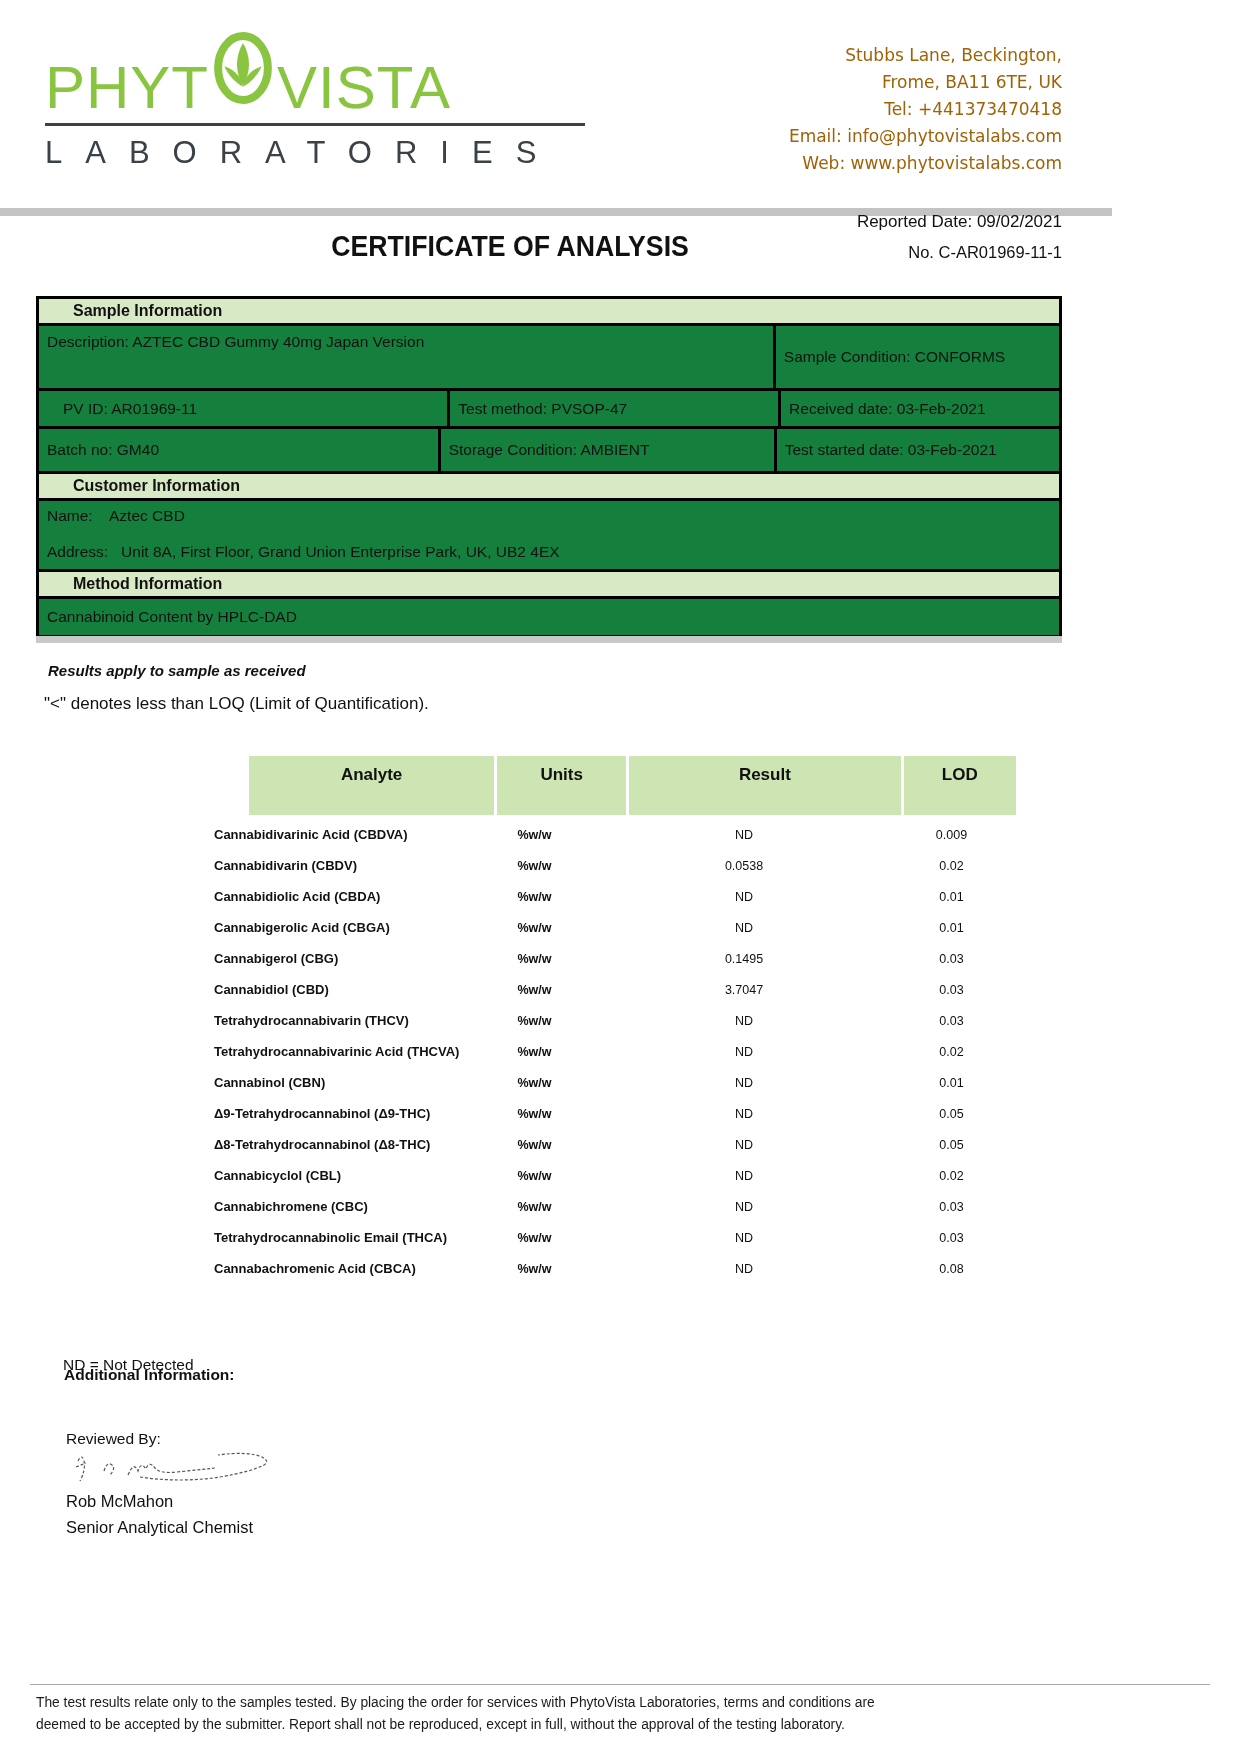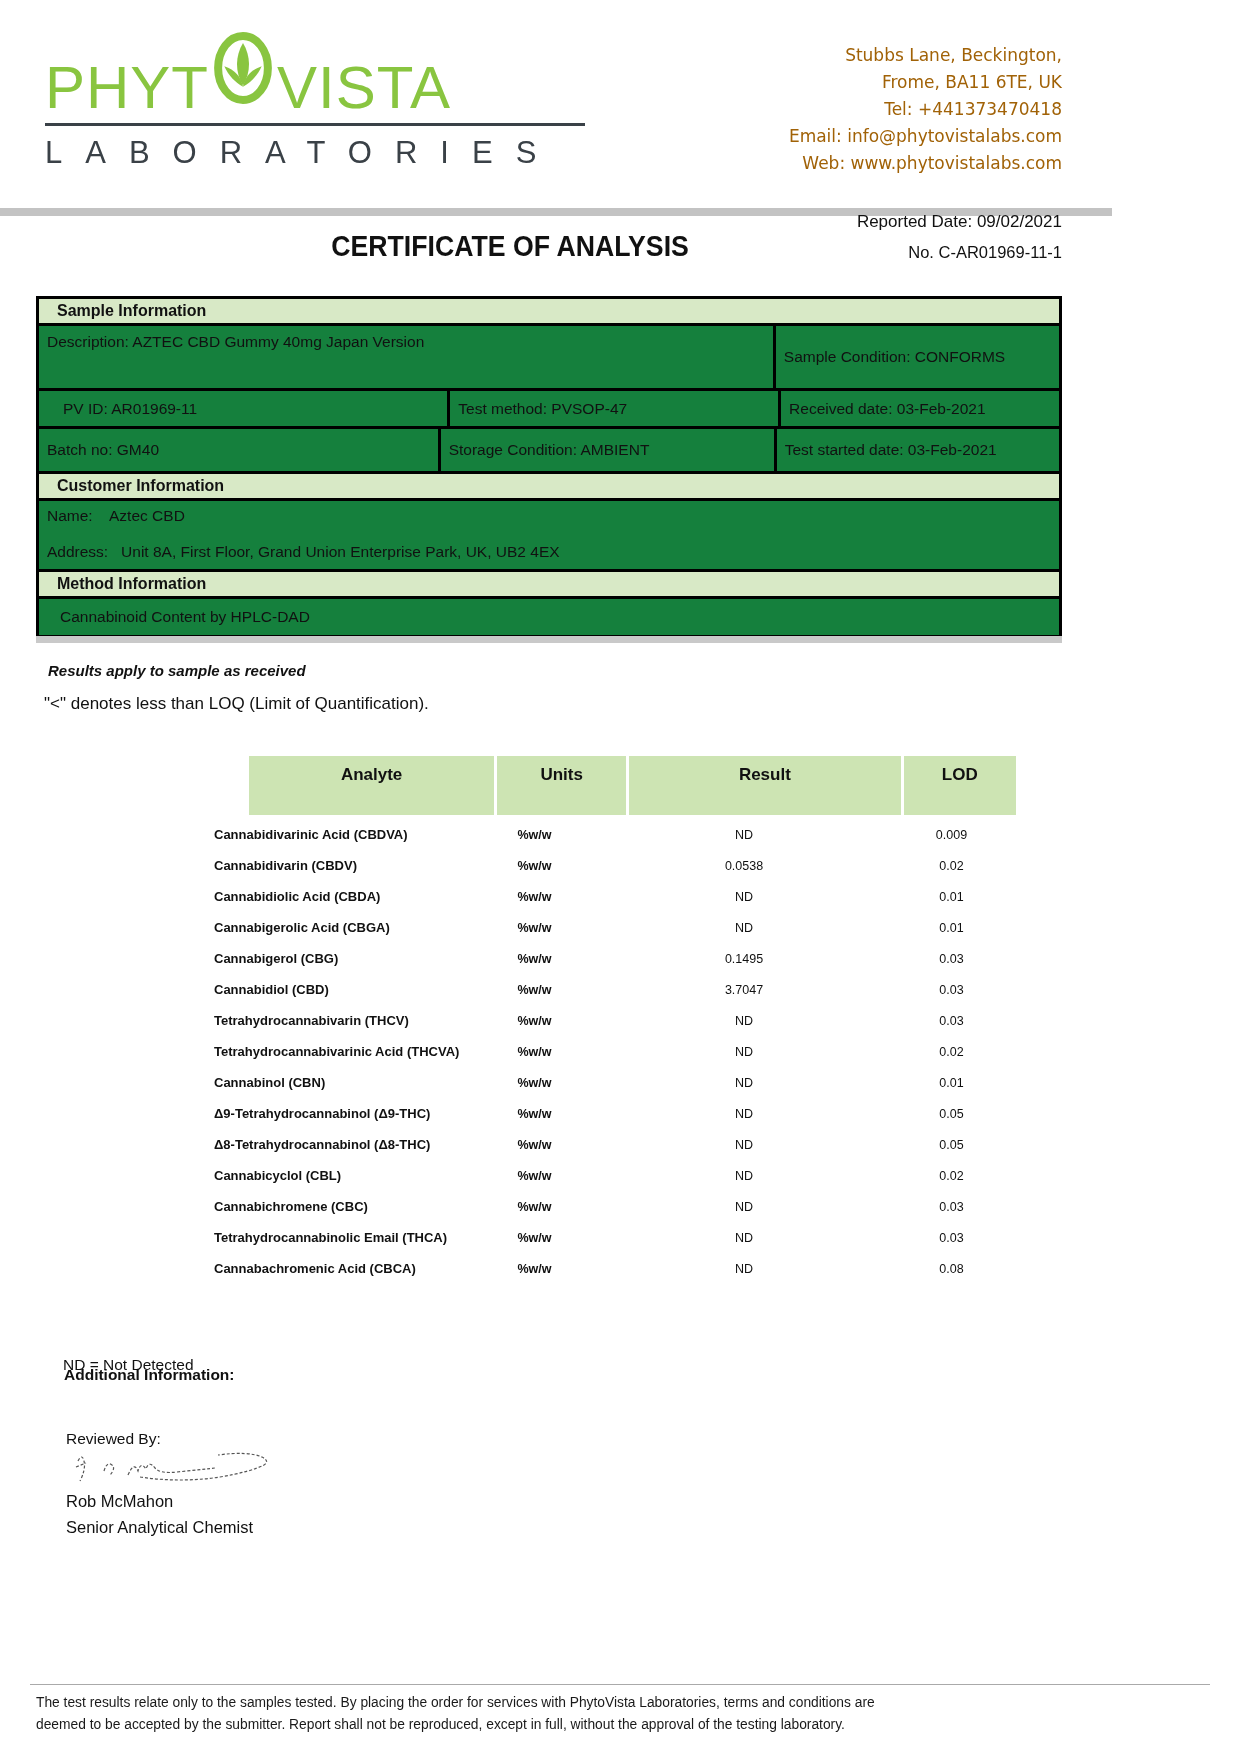--- a/index.html
+++ b/index.html
@@ -22,38 +22,38 @@
   
   .reported-date{position:absolute;top:212px;right:178px;font-size:17px;}
   .report-number{position:absolute;top:243px;right:178px;font-size:16.5px;}
   .page-title{position:absolute;top:230px;left:150px;width:720px;text-align:center;
               font-size:29px;font-weight:800;transform:scaleX(0.92);letter-spacing:0px;}
 
   
   .info-table{position:absolute;left:36px;top:296px;width:1026px;font-size:15.5px;}
   .it-row{box-sizing:border-box;border:3px solid #000;margin-top:-3px;display:flex;background:#15803d;}
   .it-row:first-child{margin-top:0;}
-  .sec-head{background:#D8E9C6;font-weight:bold;align-items:center;height:30px;padding-left:18px;
+  .sec-head{background:#D8E9C6;font-weight:bold;align-items:center;height:30px;padding-left:34px;
             box-sizing:border-box;border:3px solid #000;margin-top:-3px;display:flex;font-size:16px;}
   .sec-head:first-child{margin-top:0;}
   .cell{box-sizing:border-box;padding:0 8px;display:flex;align-items:center;}
   .cell + .cell{border-left:3px solid #000;}
   .desc-row{height:68px;}
   .desc-row .c1{width:736px;align-items:flex-start;padding-top:7px;}
   .desc-row .c2{width:287px;}
   .triple-row1{height:41px;padding-left:16px;}
   .triple-row2{height:48px;}
   .triple .c1{width:401px;}
   .triple .c2{width:338px;}
   .triple .c3{width:287px;}
   .cust-row{height:74px;}
   .cust-row .c1{width:100%;flex-direction:column;align-items:flex-start;justify-content:space-between;
                 padding:6px 8px 8px 8px;white-space:pre-wrap;}
   .meth-row{height:42px;}
-  .meth-row .c1{width:100%;margin-left:13px;}
+  .meth-row .c1{width:100%;}
 
   .graybar2{position:absolute;left:36px;top:636px;width:1026px;height:7px;background:#C9C9C9;}
 
   
   .note-italic{position:absolute;left:48px;top:662px;font-size:15px;font-weight:bold;font-style:italic;}
   .note-loq{position:absolute;left:44px;top:694px;font-size:17px;}
 
   
   .results{position:absolute;left:212px;top:756px;width:804px;}
   .r-head{display:flex;padding-left:37px;}

